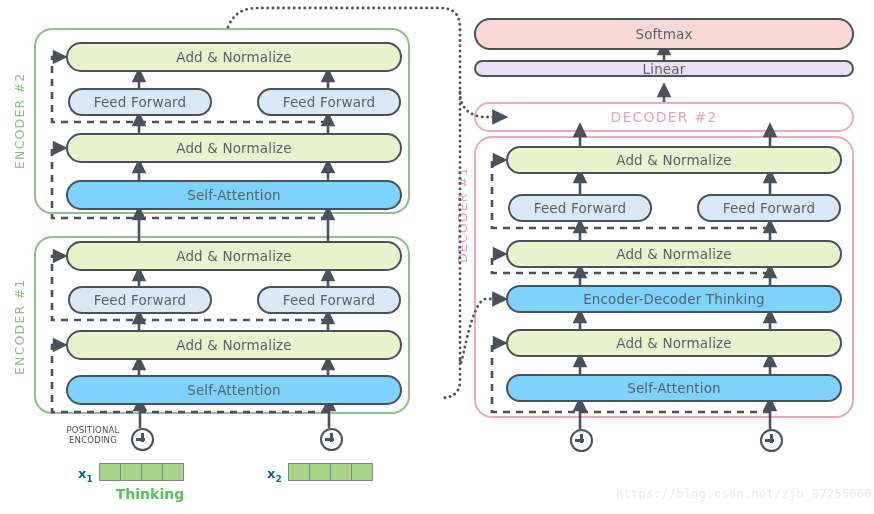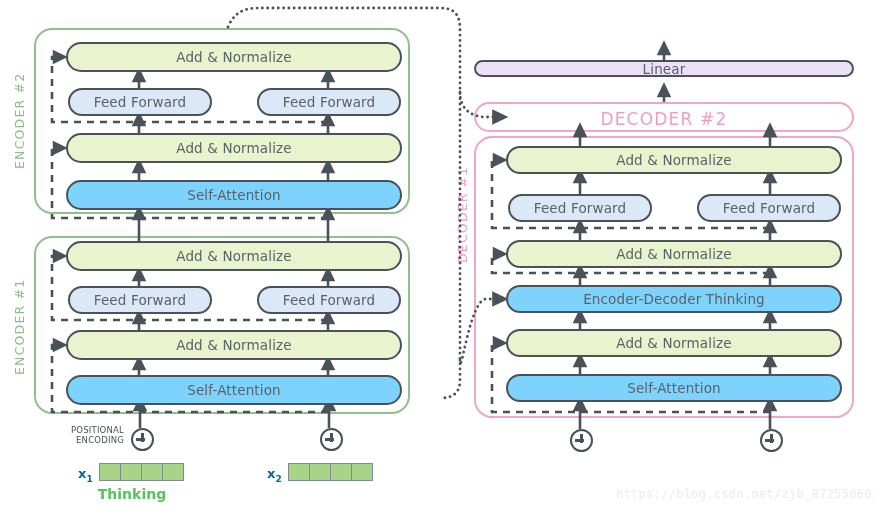--- a/index.html
+++ b/index.html
@@ -51,21 +51,21 @@
     text-align:center;
     z-index:4;
     white-space:nowrap;
   }
   .vlabel-enc{color:#8dbd88;}
   .vlabel-dec{color:#ef9ec2;}
 
   .dec2-label{
     position:absolute;
     color:#ef9ec2;
-    font-size:17px;
+    font-size:14px;
     letter-spacing:1.2px;
     z-index:5;
     white-space:nowrap;
   }
 
   
   svg.ovl{position:absolute;left:0;top:0;width:874px;height:514px;overflow:visible;}
   #arrows-layer{z-index:5;}
   #dash-layer{z-index:3;}
   #dot-layer{z-index:7;}
@@ -95,21 +95,21 @@
     color:#56c45a;
     font-size:14px;font-weight:bold;
     text-align:center;
     z-index:6;white-space:nowrap;
   }
   .poslabel{
     position:absolute;
     color:#4a5159;
     font-size:8.5px;
     line-height:10px;
-    text-align:right;
+    text-align:center;
     letter-spacing:.2px;
     z-index:6;
   }
   .plus{
     position:absolute;
     width:19px;height:19px;border-radius:50%;
     border:2.5px solid #4a5159;
     background:#fff;
     z-index:6;
   }
@@ -161,32 +161,33 @@
 
   <div class="xlab" style="left:78px;top:466px;">
     <span>x</span><sub>1</sub>
   </div>
   <div class="embed" style="left:99px;top:463px;">
     <div class="cell"></div>
     <div class="cell"></div>
     <div class="cell"></div>
     <div class="cell"></div>
   </div>
-  <div class="word" style="left:74px;top:486px;width:116px;">Thinking</div>
+  <div class="word" style="left:92px;top:486px;width:116px;">Thinking</div>
 
   <div class="xlab" style="left:267px;top:466px;">
     <span>x</span><sub>2</sub>
   </div>
   <div class="embed" style="left:288px;top:463px;">
     <div class="cell"></div>
     <div class="cell"></div>
     <div class="cell"></div>
     <div class="cell"></div>
   </div>
 
+  <div class="node n-pink" style="left:474px;top:18px;width:380px;height:32px;">Softmax</div>
   <div class="node n-violet" style="left:474px;top:60px;width:380px;height:17px;">Linear</div>
 
   <div class="frame frame-dec2" style="left:474px;top:102px;width:380px;height:30px;"></div>
   <div class="dec2-label" style="left:474px;top:109px;width:380px;text-align:center;">DECODER #2</div>
 
   <div class="frame frame-dec" style="left:474px;top:136px;width:380px;height:282px;"></div>
   <div class="vlabel vlabel-dec" style="left:455px;top:150px;height:130px;">DECODER #1</div>
 
   <div class="node n-green" style="left:506px;top:146px;width:336px;height:28px;">Add &amp; Normalize</div>
   <div class="node n-blue" style="left:508px;top:194px;width:144px;height:28px;">Feed Forward</div>

